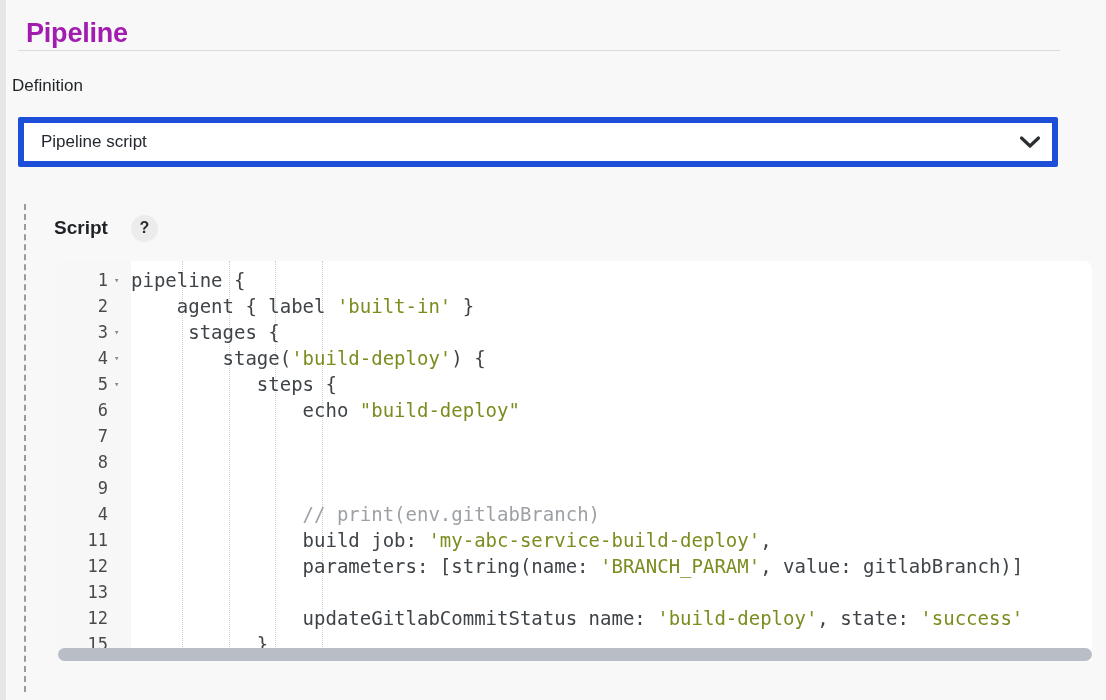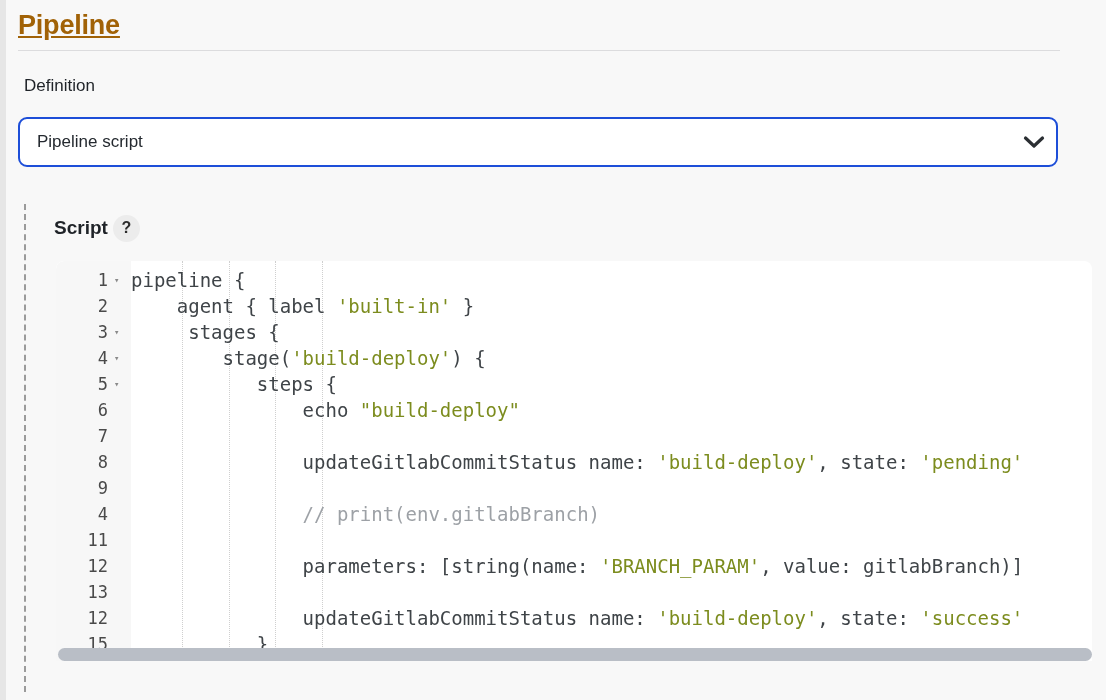--- a/index.html
+++ b/index.html
@@ -24,47 +24,46 @@
     left: 0; top: 0;
     width: 1106px; height: 700px;
   }
   
   .page-title {
     position: absolute;
     left: 18px; top: 6px;
     font-size: 27px;
     font-weight: bold;
     letter-spacing: -0.2px;
-    color: #a16207;
+    color: #a21caf;
     line-height: 38px;
-    margin: 0;
-    text-decoration: underline;
+    margin: 8px;
   }
   .title-divider {
     position: absolute;
     left: 18px; top: 50px;
     width: 1042px; height: 1px;
     background: #dcdcde;
   }
   
   .field-label {
     position: absolute;
-    left: 24px; top: 74px;
+    left: 12px; top: 74px;
     font-size: 17px;
     color: #1f2328;
     line-height: 24px;
   }
   .select-wrap {
     position: absolute;
     left: 18px; top: 117px;
     width: 1040px; height: 50px;
     background: #ffffff;
-    border: 2px solid #1d4ed8;
+    border: 6px solid #1d4ed8;
     box-sizing: border-box;
-    border-radius: 9px;
+    border-radius: 2px;
     display: flex;
     align-items: center;
   }
   .select-value {
     font-size: 17px;
     color: #24292f;
     padding-left: 17px;
     flex: 1;
   }
   .select-chevron {
@@ -83,21 +82,21 @@
     border-left: 2px dashed #9b9b9b;
   }
 
   
   .script-head {
     position: absolute;
     left: 54px; top: 212px;
     height: 32px;
     display: flex;
     align-items: center;
-    gap: 5px;
+    gap: 23px;
   }
   .script-label {
     font-size: 19px;
     font-weight: bold;
     color: #1f2328;
   }
   .help-badge {
     width: 27px; height: 27px;
     border-radius: 50%;
     background: #ececec;
@@ -253,32 +252,32 @@
         </div>
         <div class="line" style="top: 136px;">
           <span class="ln">6</span>
           <span class="code"><span>               echo </span><span class="tok-str">"build-deploy"</span></span>
         </div>
         <div class="line" style="top: 162px;">
           <span class="ln">7</span>
         </div>
         <div class="line" style="top: 188px;">
           <span class="ln">8</span>
-          <span class="code"><span>               updateGitlabCommitStatus name: </span><span class="tok-str">'build-deploy'</span><span>, state: </span><span class="tok-str">'pending'</span></span>
         </div>
         <div class="line" style="top: 214px;">
           <span class="ln">9</span>
           <span class="code"></span>
         </div>
         <div class="line" style="top: 240px;">
           <span class="ln">4</span>
           <span class="code"><span>               </span><span class="tok-cmt">// print(env.gitlabBranch)</span></span>
         </div>
         <div class="line" style="top: 266px;">
           <span class="ln">11</span>
+          <span class="code"><span>               build job: </span><span class="tok-str">'my-abc-service-build-deploy'</span><span>,</span></span>
         </div>
         <div class="line" style="top: 292px;">
           <span class="ln">12</span>
           <span class="code"><span>               parameters: [string(name: </span><span class="tok-str">'BRANCH_PARAM'</span><span>, value: gitlabBranch)]</span></span>
         </div>
         <div class="line" style="top: 318px;">
           <span class="ln">13</span>
           <span class="code"></span>
         </div>
         <div class="line" style="top: 344px;">

